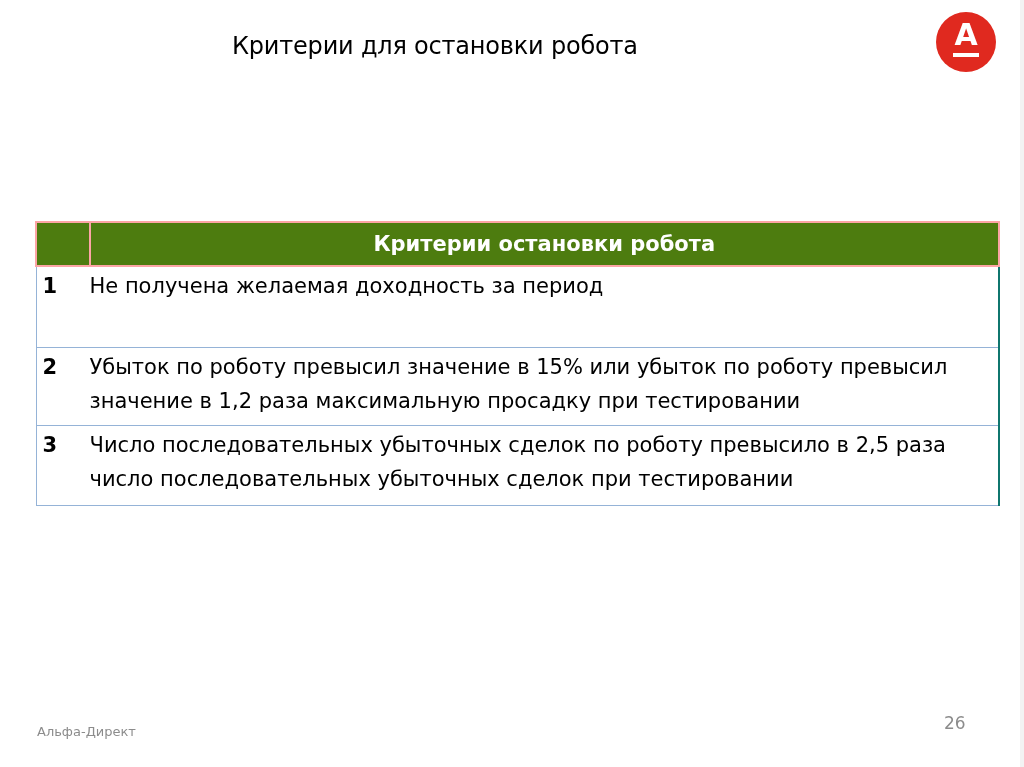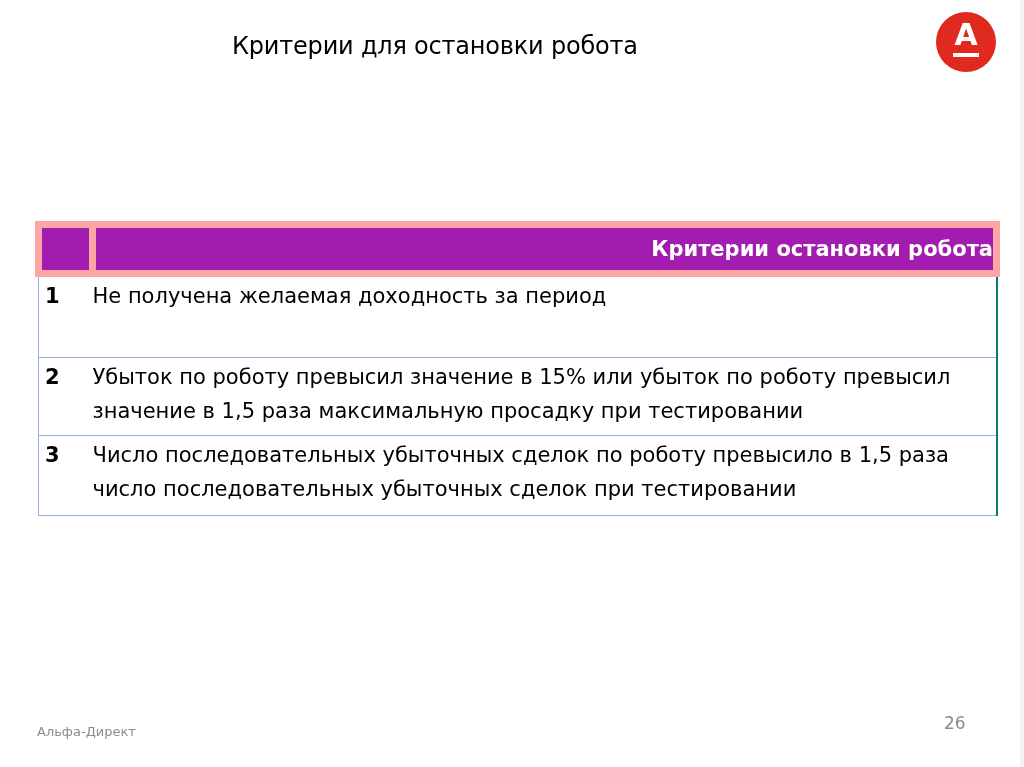--- a/index.html
+++ b/index.html
@@ -31,23 +31,23 @@
   .logo .bar {
     position: absolute; left: 17px; width: 26px; top: 41px; height: 4px;
     background: #fff;
   }
   table.criteria {
     position: absolute; left: 35px; top: 221px;
     width: 965px; border-collapse: collapse;
     font-size: 21px; color: #000;
   }
   table.criteria th {
-    background: #a21caf; color: #fff; font-weight: bold;
-    text-align: right; height: 42px; padding: 0;
-    border: 7px solid #fca5a5;
+    background: #4d7c0f; color: #fff; font-weight: bold;
+    text-align: center; height: 42px; padding: 0;
+    border: 2px solid #fca5a5;
   }
   table.criteria td {
     border-left: 1px solid #95b3d7; border-right: 2px solid #0f766e;
     border-bottom: 1px solid #95b3d7;
     vertical-align: top; padding: 0; line-height: 34px;
   }
   table.criteria td.num {
     width: 47px; font-weight: bold; padding-left: 6px; padding-top: 2px;
     border-right: none;
   }
@@ -83,23 +83,23 @@
       <th>Критерии остановки робота</th>
     </tr>
   </thead>
   <tbody>
     <tr class="r1">
       <td class="num">1</td>
       <td class="text">Не получена желаемая доходность за период</td>
     </tr>
     <tr class="r2">
       <td class="num">2</td>
-      <td class="text">Убыток по роботу превысил значение в 15% или убыток по роботу превысил значение в 1,5 раза максимальную просадку при тестировании</td>
+      <td class="text">Убыток по роботу превысил значение в 15% или убыток по роботу превысил значение в 1,2 раза максимальную просадку при тестировании</td>
     </tr>
     <tr class="r3">
       <td class="num">3</td>
-      <td class="text">Число последовательных убыточных сделок по роботу превысило в 1,5 раза число последовательных убыточных сделок  при тестировании</td>
+      <td class="text">Число последовательных убыточных сделок по роботу превысило в 2,5 раза число последовательных убыточных сделок  при тестировании</td>
     </tr>
   </tbody>
 </table>
 
 <div class="footer-left">Альфа-Директ</div>
 <div class="footer-right">26</div>
 
 </body></html>

